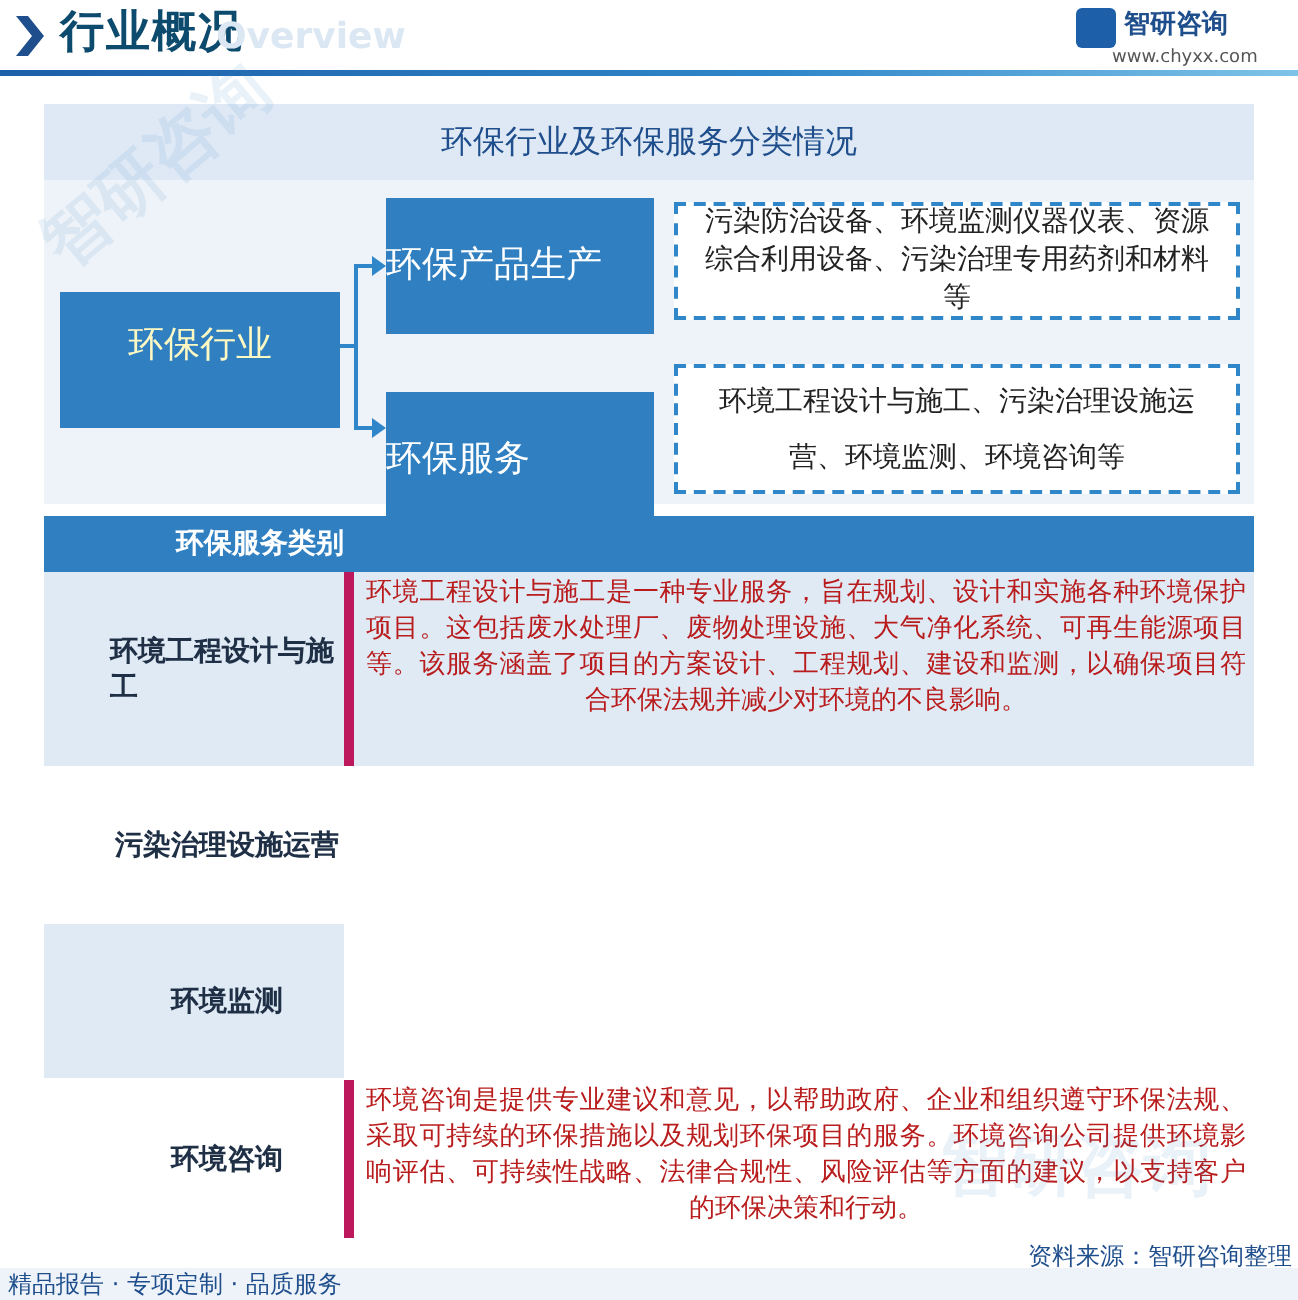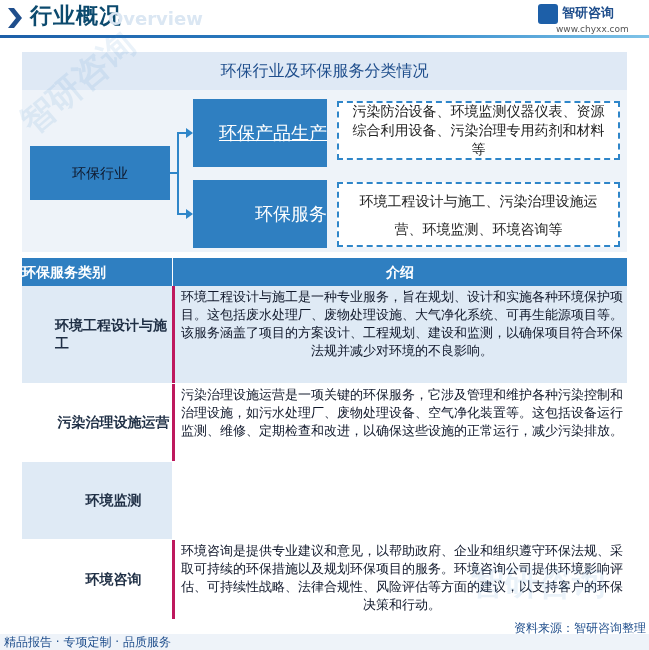--- a/index.html
+++ b/index.html
@@ -13,37 +13,37 @@
   .hdr-sub { position: absolute; left: 108px; top: 8px; font-size: 18px; font-weight: bold; color: #dbe7f3; line-height: 22px; }
   .hdr-line { position: absolute; left: 0; top: 35px; width: 649px; height: 3px; background: linear-gradient(to right, #1d5fa8 0%, #2f86c9 60%, #7ec3e8 100%); }
   .logo { position: absolute; left: 538px; top: 4px; width: 20px; height: 20px; border-radius: 3px; background: #1d5fa8; }
   .logo-text { position: absolute; left: 562px; top: 4px; font-size: 13px; font-weight: bold; color: #1f4e8c; line-height: 18px; }
   .logo-url { position: absolute; left: 556px; top: 24px; font-size: 9px; color: #555; line-height: 10px; }
 
   
   .panel { position: absolute; left: 22px; top: 52px; width: 605px; height: 200px; background: #eef3f9; }
   .panel-title { position: absolute; left: 0; top: 0; width: 605px; height: 38px; line-height: 38px; text-align: center; font-size: 16px; font-weight: normal; color: #1f4e8c; background: #dfe9f5; }
 
-  .node-root { position: absolute; left: 30px; top: 146px; width: 140px; height: 54px; background: #2f7fc1; color: #0f172a; font-size: 14px; line-height: 54px; text-align: center; }
-  .node-a { position: absolute; left: 193px; top: 99px; width: 134px; height: 68px; background: #2f7fc1; color: #fff; font-size: 18px; line-height: 68px; text-align: right; text-decoration: underline; }
-  .node-b { position: absolute; left: 193px; top: 180px; width: 134px; height: 68px; background: #2f7fc1; color: #fff; font-size: 18px; line-height: 68px; text-align: right; }
+  .node-root { position: absolute; left: 30px; top: 146px; width: 140px; height: 68px; background: #2f7fc1; color: #fef9c3; font-size: 18px; line-height: 54px; text-align: center; }
+  .node-a { position: absolute; left: 193px; top: 99px; width: 134px; height: 68px; background: #2f7fc1; color: #fff; font-size: 18px; line-height: 68px; text-align: left; }
+  .node-b { position: absolute; left: 193px; top: 196px; width: 134px; height: 68px; background: #2f7fc1; color: #fff; font-size: 18px; line-height: 68px; text-align: left; }
   .dash-a { position: absolute; left: 337px; top: 101px; width: 283px; height: 59px; border: 2px dashed #2f86c9; background: #fff; font-size: 14px; line-height: 19px; padding: 3px 8px; display: flex; align-items: center; justify-content: center; text-align: center; color: #222; }
   .dash-b { position: absolute; left: 337px; top: 182px; width: 283px; height: 65px; border: 2px dashed #2f86c9; background: #fff; font-size: 14px; line-height: 28px; padding: 3px 8px; display: flex; align-items: center; justify-content: flex-end; text-align: center; color: #222; }
 
   .conn { position: absolute; background: #2f86c9; }
   .arrowhead { position: absolute; width: 0; height: 0; border-top: 5px solid transparent; border-bottom: 5px solid transparent; border-left: 7px solid #2f86c9; }
 
   
   .table { position: absolute; left: 22px; top: 258px; width: 605px; }
   .thead { display: flex; height: 28px; background: #2f7fc1; color: #fff; font-weight: bold; font-size: 14px; }
-  .th-cat { width: 150px; text-align: left; line-height: 28px; }
+  .th-cat { width: 150px; text-align: right; line-height: 28px; }
   .th-desc { flex: 1; text-align: center; line-height: 28px; border-left: 1px solid #ffffff; }
   .trow { display: flex; border-bottom: 1px solid #ffffff; }
   .td-cat { width: 150px; display: flex; align-items: center; justify-content: center; font-size: 14px; font-weight: bold; color: #1f2f45; padding-left: 33px; }
-  .td-desc { flex: 1; font-size: 13px; line-height: 18px; padding: 2px 4px 12px 6px; text-align: justify; text-align-last: center; color: #0f172a; border-left: 3px solid #be185d; }
+  .td-desc { flex: 1; font-size: 13px; line-height: 18px; padding: 2px 4px 12px 6px; text-align: justify; text-align-last: center; color: #b91c1c; border-left: 5px solid #be185d; }
   .row-odd .td-cat, .row-odd .td-desc { background: #dfeaf5; }
   .row-even .td-cat, .row-even .td-desc { background: #ffffff; }
 
   
   .wm { position: absolute; color: rgba(47,127,193,0.10); font-weight: bold; pointer-events: none; white-space: nowrap; }
 
   
   .source { position: absolute; left: 330px; top: 621px; width: 316px; text-align: right; font-size: 12px; color: #1f4e8c; line-height: 14px; }
   .footer { position: absolute; left: 0; top: 634px; width: 649px; height: 16px; background: #eef3f9; }
   .footer-text { position: absolute; left: 4px; top: 1px; font-size: 12px; color: #1f4e8c; line-height: 14px; }
@@ -81,29 +81,27 @@
 <div class="dash-a">
     <span>污染防治设备、环境监测仪器仪表、资源综合利用设备、污染治理专用药剂和材料等</span>
   </div>
 <div class="dash-b">
     <span>环境工程设计与施工、污染治理设施运营、环境监测、环境咨询等</span>
   </div>
 
 <div class="table">
   <div class="thead">
     <div class="th-cat">环保服务类别</div>
-    <div class="th-desc">介绍</div>
   </div>
   <div class="trow row-odd" style="height:98px;">
     <div class="td-cat">环境工程设计与施工</div>
     <div class="td-desc">环境工程设计与施工是一种专业服务，旨在规划、设计和实施各种环境保护项目。这包括废水处理厂、废物处理设施、大气净化系统、可再生能源项目等。该服务涵盖了项目的方案设计、工程规划、建设和监测，以确保项目符合环保法规并减少对环境的不良影响。</div>
   </div>
   <div class="trow row-even" style="height:78px;">
     <div class="td-cat">污染治理设施运营</div>
-    <div class="td-desc">污染治理设施运营是一项关键的环保服务，它涉及管理和维护各种污染控制和治理设施，如污水处理厂、废物处理设备、空气净化装置等。这包括设备运行监测、维修、定期检查和改进，以确保这些设施的正常运行，减少污染排放。</div>
   </div>
   <div class="trow row-odd" style="height:78px;">
     <div class="td-cat">环境监测</div>
   </div>
   <div class="trow row-even" style="height:80px;">
     <div class="td-cat">环境咨询</div>
     <div class="td-desc">环境咨询是提供专业建议和意见，以帮助政府、企业和组织遵守环保法规、采取可持续的环保措施以及规划环保项目的服务。环境咨询公司提供环境影响评估、可持续性战略、法律合规性、风险评估等方面的建议，以支持客户的环保决策和行动。</div>
   </div>
 </div>
 

